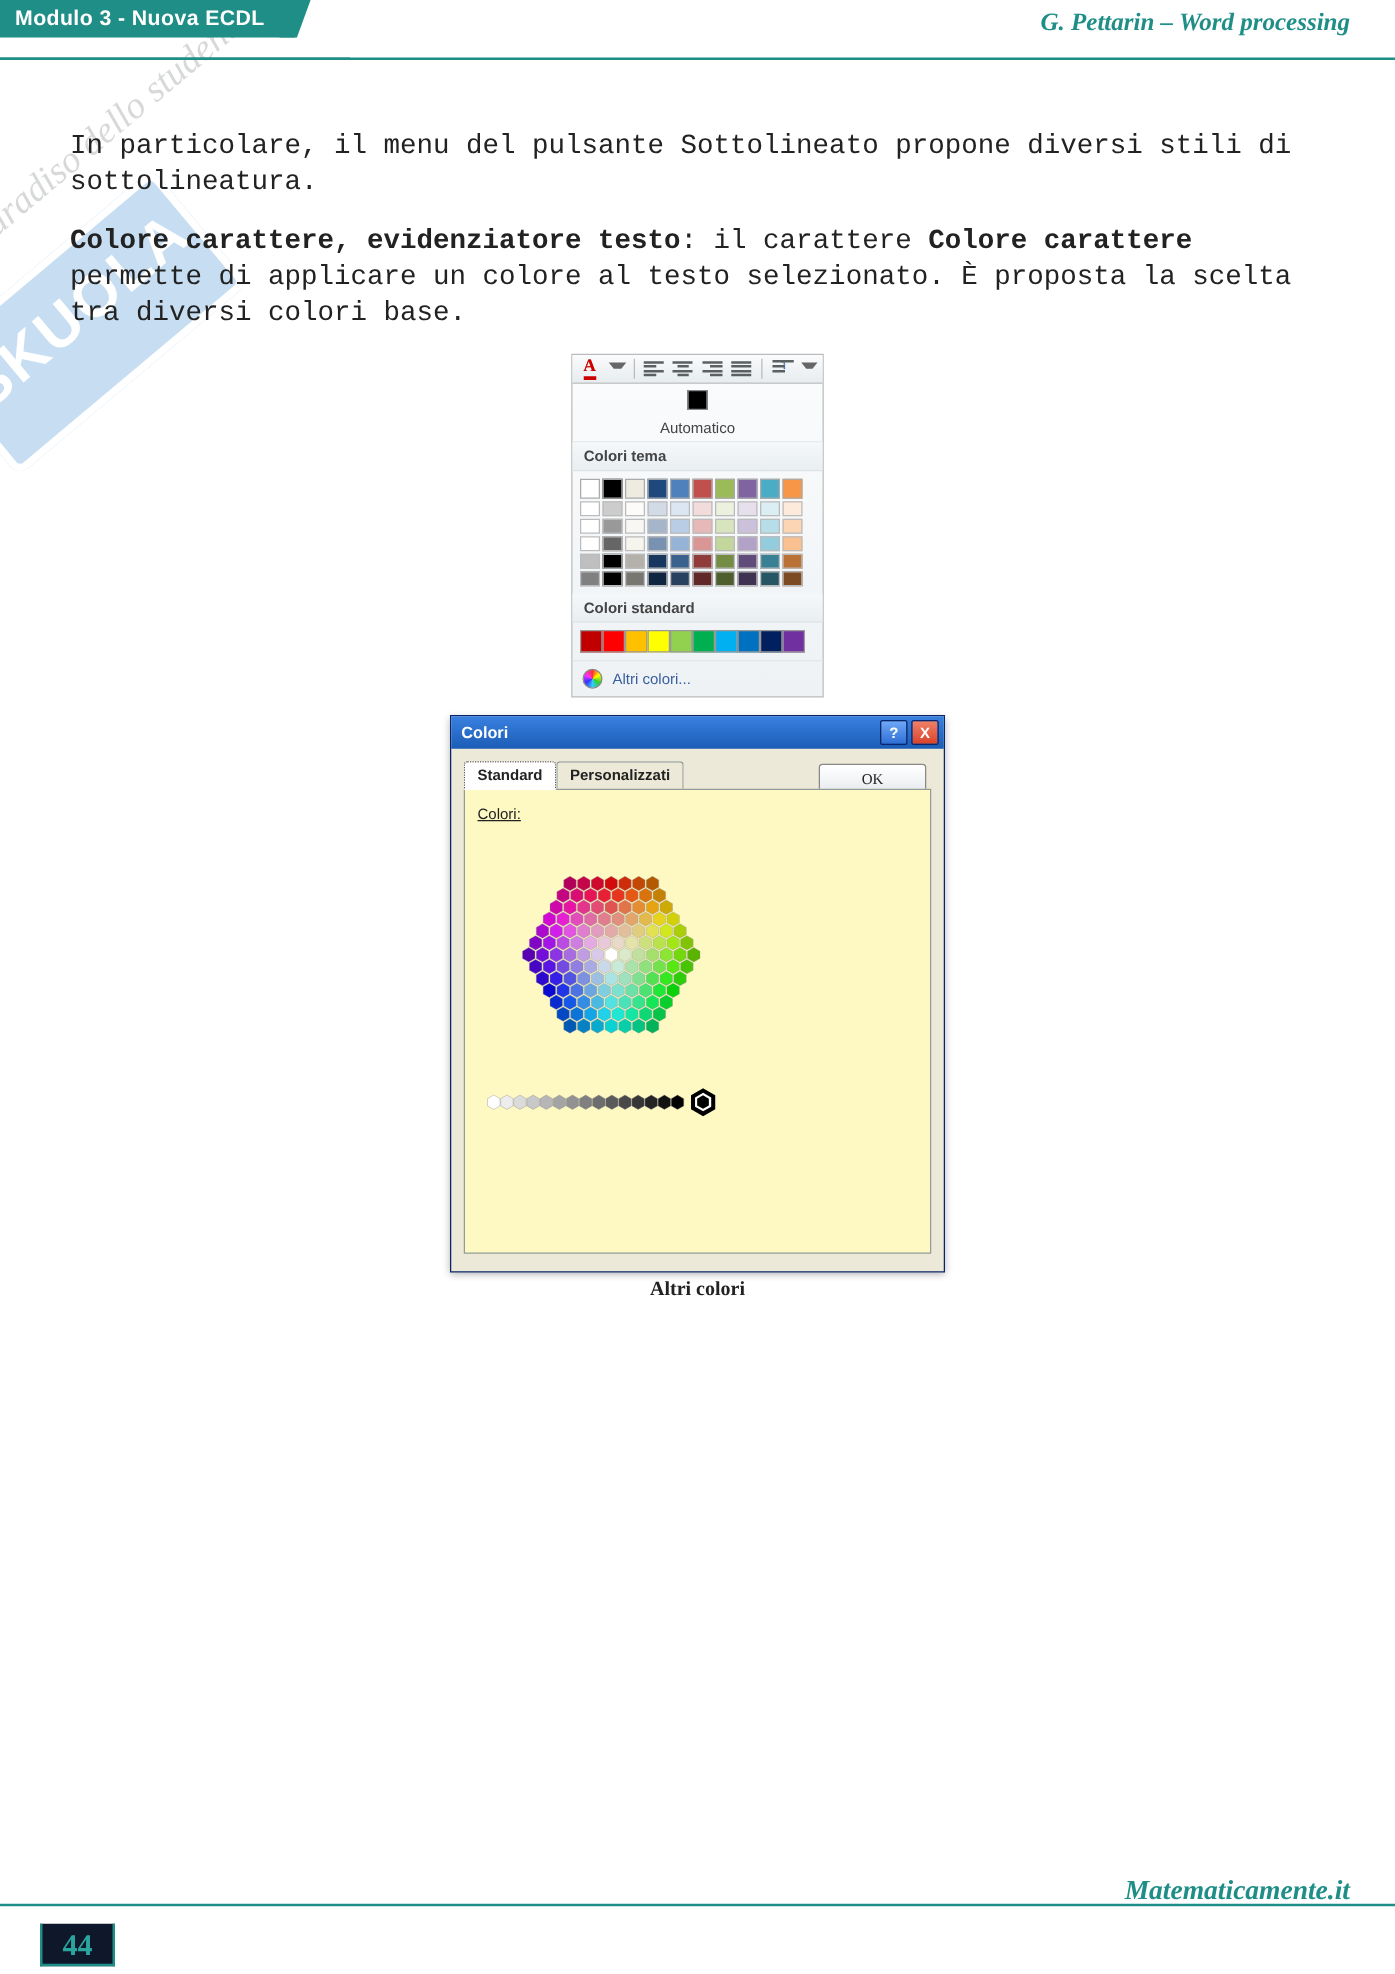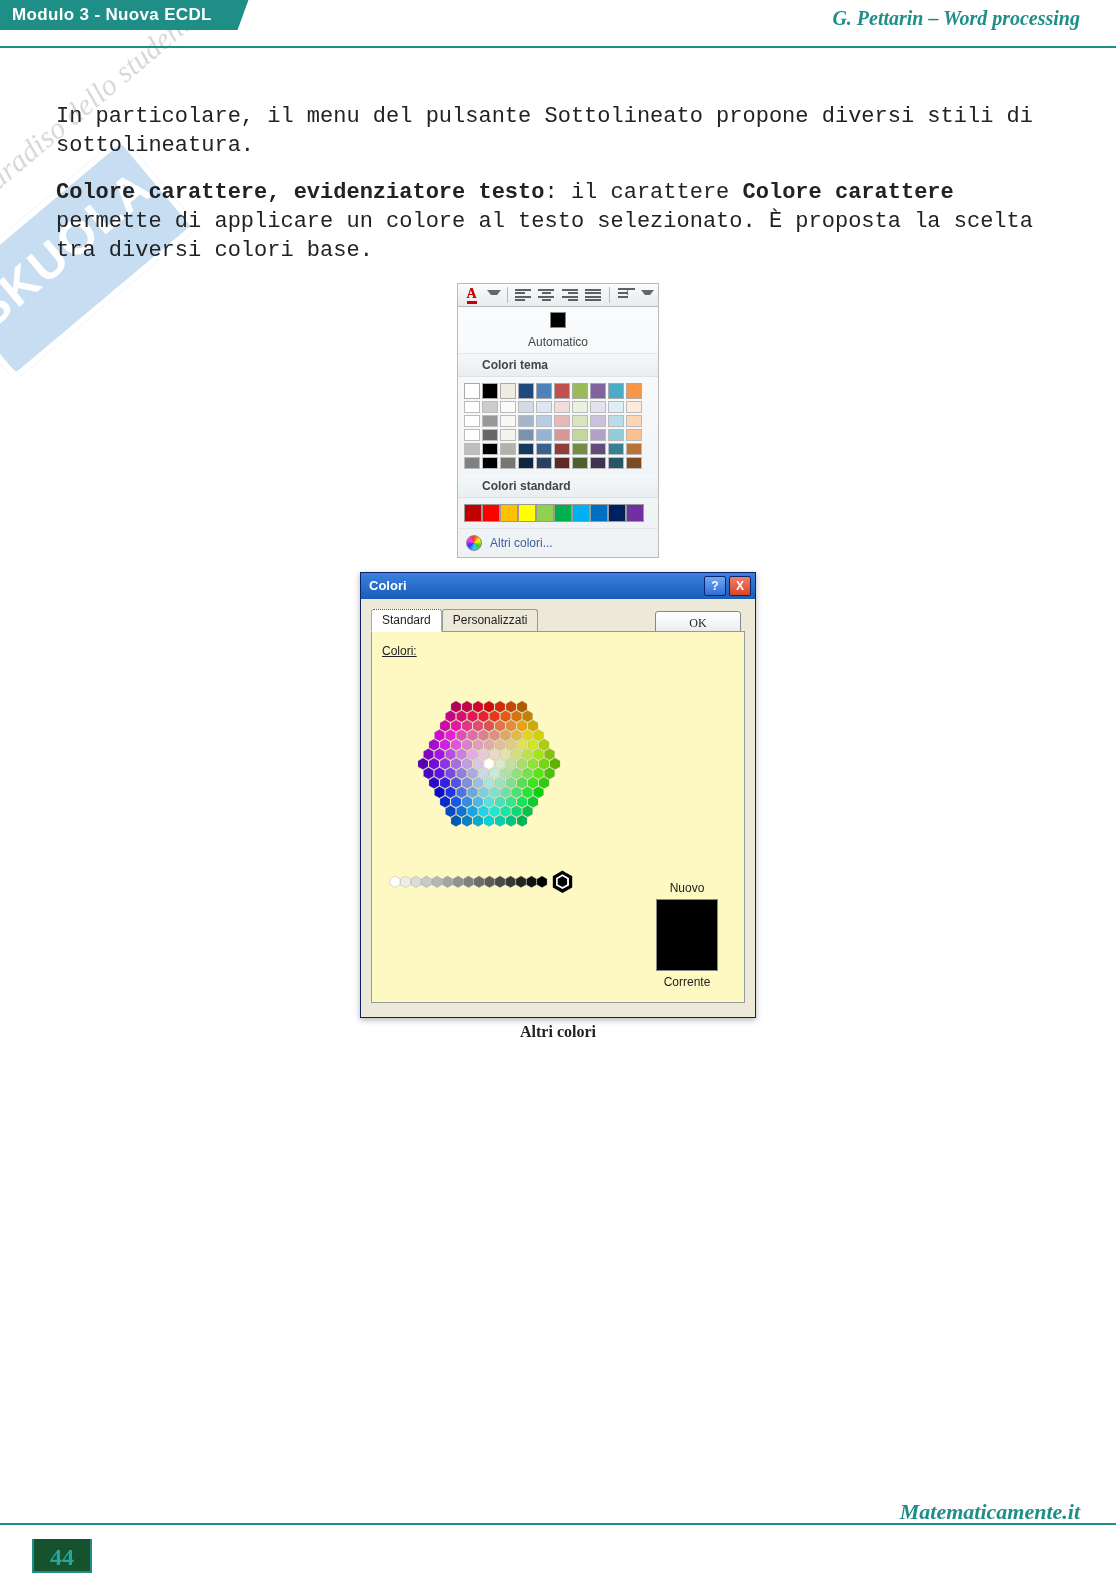--- a/index.html
+++ b/index.html
@@ -49,58 +49,58 @@
   .tb-align.l span:nth-child(odd){width:100%;} .tb-align.l span:nth-child(even){width:60%;}
   .tb-align.c span{margin:0 auto;} .tb-align.c span:nth-child(even){width:60%;} .tb-align.c span:nth-child(odd){width:100%;}
   .tb-align.r span{margin-left:auto;} .tb-align.r span:nth-child(even){width:60%;} .tb-align.r span:nth-child(odd){width:100%;}
   .tb-align.j span{width:100%;}
   .tb-ls{position:relative;width:14px;height:14px;}
   .tb-ls span{display:block;height:2px;background:#5b6063;margin-bottom:2px;width:10px;}
   .tb-ls .arr{position:absolute;right:-3px;top:0;font-size:9px;color:#2a5fb5;}
 
   .dd-row{display:flex;align-items:center;gap:8px;padding:5px 8px;border-bottom:1px solid #e3e6e8;flex-direction:column;}
   .dd-row .sw{width:14px;height:14px;border:1px solid #888;}
-  .dd-head{padding:5px 24px;font-weight:700;background:linear-gradient(#f5f8fa,#e9eef1);border-bottom:1px solid #dfe2e4;}
+  .dd-head{padding:5px 9px;font-weight:700;background:linear-gradient(#f5f8fa,#e9eef1);border-bottom:1px solid #dfe2e4;}
   .dd-grid{padding:6px 6px 2px;display:grid;grid-template-columns:repeat(10,16px);grid-auto-rows:16px;gap:2px;}
   .dd-grid .c{border:1px solid #aaa;}
   .dd-shades{padding:0 6px 6px;display:grid;grid-template-columns:repeat(10,16px);grid-auto-rows:12px;gap:2px 2px;}
   .dd-shades .c{border:1px solid #bbb;}
   .dd-std{padding:6px;display:grid;grid-template-columns:repeat(10,16px);gap:2px;}
   .dd-std .c{width:16px;height:16px;border:1px solid #999;}
   .dd-more{display:flex;align-items:center;gap:8px;padding:6px 8px;border-top:1px solid #e3e6e8;color:#3a5fa0;}
   .dd-more .pal{width:14px;height:14px;border-radius:50%;background:conic-gradient(#f33,#ff0,#3c3,#3cf,#33f,#f3f,#f33);border:1px solid #888;}
 
   
   .dlg{display:inline-block;width:394px;background:#ece9d8;border:1px solid #0a246a;font:12px/1.2 Tahoma,Arial,sans-serif;text-align:left;box-shadow:0 2px 6px rgba(0,0,0,.3);}
   .dlg-title{height:26px;background:linear-gradient(#3a80e0,#1a5db6);color:#fff;display:flex;align-items:center;justify-content:space-between;padding:0 4px 0 8px;font-weight:700;font-size:13px;}
   .dlg-ctrls{display:flex;gap:3px;}
   .dlg-btn{width:20px;height:18px;border:1px solid #0a246a;display:flex;align-items:center;justify-content:center;font-weight:700;font-size:12px;color:#fff;border-radius:2px;}
   .dlg-btn.help{background:linear-gradient(#6fa8f7,#2f6fd6);}
   .dlg-btn.close{background:linear-gradient(#f08067,#d9442a);}
   .dlg-body{padding:10px 10px 14px;position:relative;min-height:380px;}
-  .tabs{display:flex;gap:0;margin-bottom:-1px;}
+  .tabs{display:flex;gap:0;margin-bottom:-1px;font-weight:bold;}
   .tab{border:1px solid #919b9c;border-bottom:none;padding:3px 10px;background:#ece9d8;border-radius:3px 3px 0 0;font-size:12px;}
   .tab.active{background:#fff;border:1px dotted #555;border-bottom:1px solid #fff;position:relative;z-index:2;}
   .tab-panel{border:1px solid #919b9c;background:#fef9c3;padding:10px;height:350px;position:relative;}
   .lbl{font-size:12px;margin:2px 0 6px;}
   .hex-wrap{position:relative;width:210px;height:220px;margin:0 0 8px 2px;}
   .hex-svg{width:210px;height:200px;display:block;}
   .gray-row-svg{display:block;margin-top:6px;}
 
   .side{position:absolute;right:14px;top:12px;width:86px;display:flex;flex-direction:column;gap:6px;}
   .btn3d{height:22px;border:1px solid #888;border-radius:3px;background:linear-gradient(#fff,#e7ebee);font:12px Tahoma;display:flex;align-items:center;justify-content:center;box-shadow:inset 0 1px 0 #fff;}
   .preview{position:absolute;right:14px;bottom:12px;width:86px;text-align:center;font-size:12px;}
   .preview .box{width:60px;height:70px;margin:4px auto;border:1px solid #888;background:#000;}
 
   
   .ftr{position:absolute;left:0;right:0;bottom:0;height:56px;}
   .ftr-rule{position:absolute;left:0;right:0;top:0;height:2px;background:var(--teal);}
   .ftr-brand{position:absolute;right:36px;top:-22px;color:var(--teal);font:700 italic 22px/1 Georgia,serif;}
   .ftr-pg-wrap{position:absolute;left:32px;bottom:6px;}
-  .ftr-pg-tab{display:inline-block;border:2px solid var(--teal);border-top:none;padding:4px 16px 2px;color:var(--teal-light);font:700 24px/1 Georgia,serif;background:#14532d;}
+  .ftr-pg-tab{display:inline-block;border:2px solid var(--teal);border-top:none;padding:4px 16px 2px;color:var(--teal-light);font:700 24px/1 Georgia,serif;background:#0f172a;}
   .ftr-pg-tab:before{content:"";display:block;height:2px;}
 </style>
 </head>
 <body>
 
 <div class="page">
 
   <div class="watermark">
     <div class="wm-badge"></div>
     <div class="wm-tag">il paradiso dello studente</div>
@@ -442,25 +442,20 @@
                     <use href="#hx" x="153" y="6" fill="rgb(0,0,0)" stroke="#888" stroke-width="0.3"></use>
                   </g>
                 <g transform="translate(170,2) scale(1.7)">
                   <use href="#hx" fill="#000" stroke="#000" stroke-width="1.4"></use>
                   <use href="#hx" fill="#fff" transform="translate(1.2,1.3) scale(0.76)"></use>
                   <use href="#hx" fill="#000" transform="translate(2.2,2.5) scale(0.55)"></use>
                 </g>
               </svg>
             </div>
 
-            <div class="preview">
-              <div>Nuovo</div>
-              <div class="box"></div>
-              <div>Corrente</div>
-            </div>
           </div>
         </div>
       </div>
       <div class="caption">Altri colori</div>
     </div>
 
   </div>
 
   <div class="ftr">
     <div class="ftr-brand">Matematicamente.it</div>

